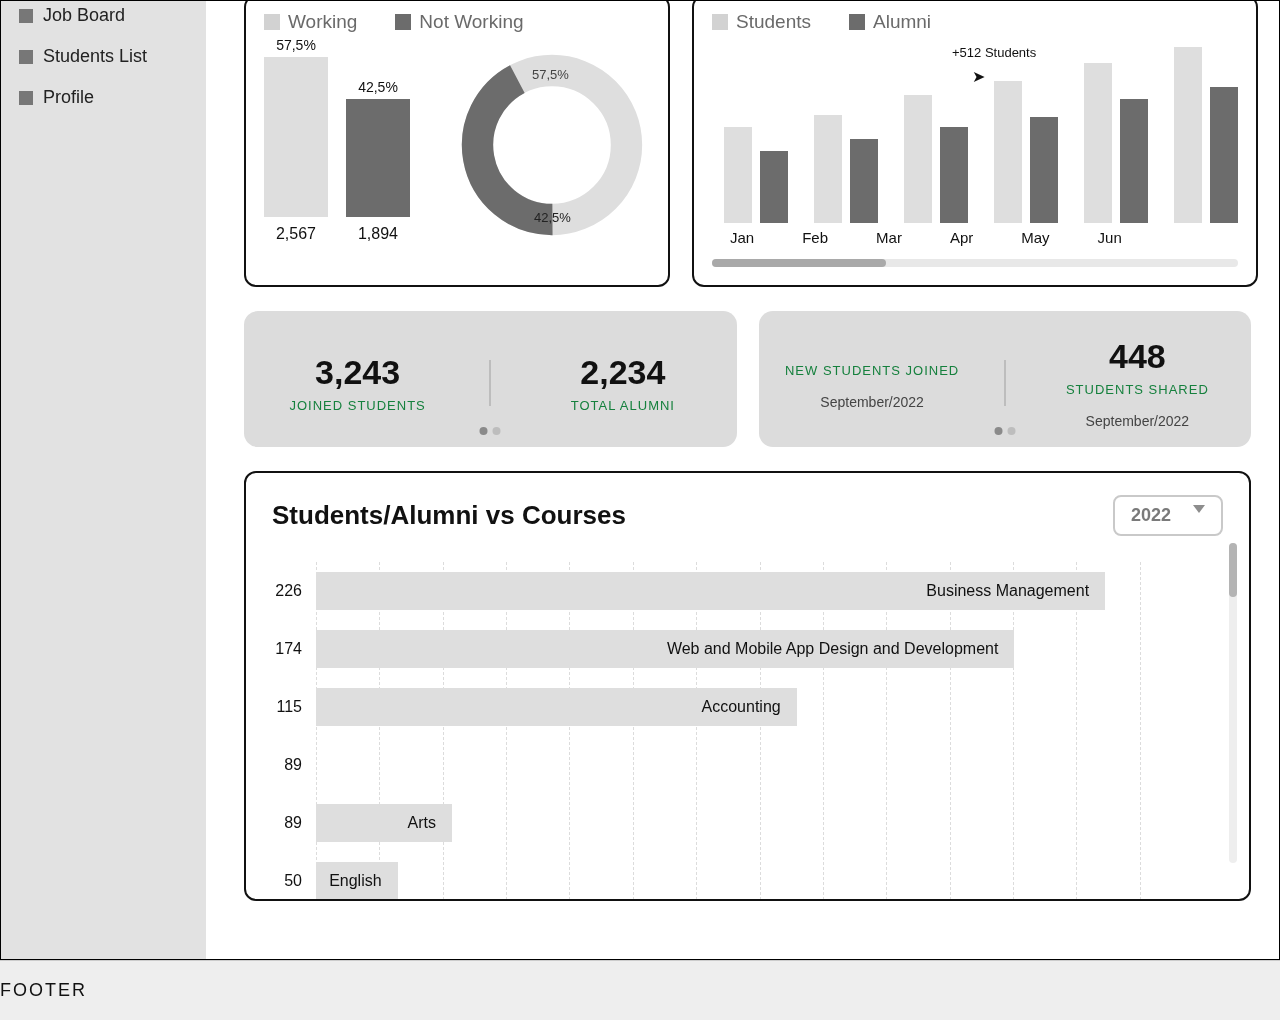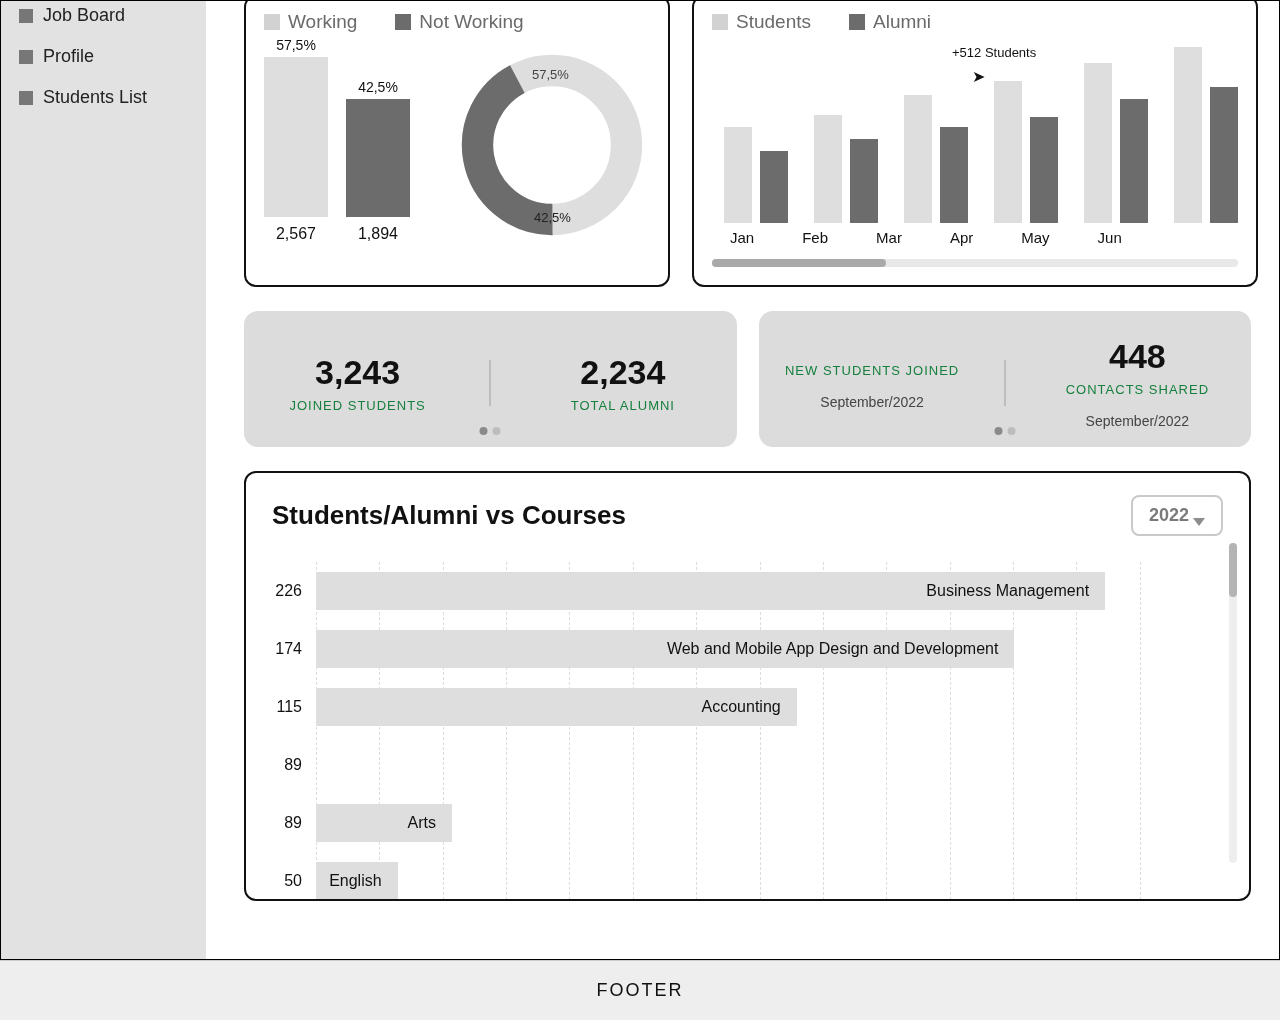--- a/index.html
+++ b/index.html
@@ -43,48 +43,48 @@
   .stat .lbl { font-size: 13px; color: #15803d; letter-spacing: 1px; margin-top: 6px; }
   .stat .date { font-size: 14px; color: #444; margin-top: 16px; }
   .vline { width: 2px; height: 46px; background: #bdbdbd; }
   .dots { position: absolute; bottom: 12px; left: 50%; transform: translateX(-50%); display: flex; gap: 5px; }
   .dot { width: 8px; height: 8px; border-radius: 50%; background: #bdbdbd; }
   .dot.active { background: #8a8a8a; }
   
   .courses-card { margin-top: 24px; padding: 22px 26px; height: 430px; overflow: hidden; position: relative; }
   .courses-head { display: flex; justify-content: space-between; align-items: center; margin-bottom: 26px; }
   .courses-head h2 { font-size: 26px; font-weight: 800; }
-  .year-select { border: 2px solid #c9c9c9; border-radius: 8px; padding: 8px 16px; font-size: 18px; font-weight: 700; color: #7a7a7a; display: flex; align-items: flex-end; gap: 4px; cursor: pointer; }
+  .year-select { border: 2px solid #c9c9c9; border-radius: 8px; padding: 8px 16px; font-size: 18px; font-weight: 700; color: #7a7a7a; display: flex; align-items: flex-start; gap: 22px; cursor: pointer; }
   .tri { width: 0; height: 0; border-left: 6px solid transparent; border-right: 6px solid transparent; border-top: 8px solid #8d8d8d; }
   .hchart { position: relative; padding-left: 44px; }
   .grid { position: absolute; left: 44px; right: 20px; top: 0; bottom: 0; display: flex; }
   .grid div { flex: 1; border-left: 1px dashed #dcdcdc; }
   .hrow { display: flex; align-items: center; height: 58px; gap: 14px; }
   .hrow .v { width: 36px; text-align: right; font-size: 16px; margin-left: -50px; }
   .hbar { height: 38px; background: #dedede; display: flex; align-items: center; justify-content: flex-end; padding-right: 16px; font-size: 16px; position: relative; z-index: 1; }
   .cscroll { position: absolute; right: 12px; top: 70px; width: 8px; height: 320px; background: #eee; border-radius: 4px; }
   .cscroll .th { width: 8px; height: 54px; background: #b4b4b4; border-radius: 4px; }
-  .footer { height: 60px; background: #eee; display: flex; align-items: center; justify-content: center; font-size: 18px; letter-spacing: 2px; border-top: 1px solid #ccc; }
+  .footer { height: 60px; background: #eee; display: flex; align-items: center; justify-content: flex-start; font-size: 18px; letter-spacing: 2px; border-top: 1px solid #ccc; }
 </style>
 </head>
 <body>
 
 <div class="app">
   <aside class="sidebar">
     <div class="sidebar-item" style="margin-top:-6px">
       <span class="sq-icon"></span>
       <span>Job Board</span>
     </div>
     <div class="sidebar-item">
       <span class="sq-icon"></span>
-      <span>Profile</span>
+      <span>Students List</span>
     </div>
     <div class="sidebar-item">
       <span class="sq-icon"></span>
-      <span>Students List</span>
+      <span>Profile</span>
     </div>
   </aside>
 
   <main class="main">
 
     <div class="row">
 
       <div class="card" style="flex:1; margin-top:-6px">
         <div class="legend">
           <span><span class="sw light"></span><span>Working</span></span>
@@ -181,21 +181,21 @@
       </div>
 
       <div class="card no-border stats" style="flex:1">
         <div class="stat">
           <div class="lbl">NEW STUDENTS JOINED</div>
           <div class="date">September/2022</div>
         </div>
         <div class="vline"></div>
         <div class="stat">
           <div class="num">448</div>
-          <div class="lbl">CONTACTS SHARED</div>
+          <div class="lbl">STUDENTS SHARED</div>
           <div class="date">September/2022</div>
         </div>
         <div class="dots">
           <span class="dot active"></span>
           <span class="dot"></span>
         </div>
       </div>
     </div>
 
     <div class="card courses-card">

